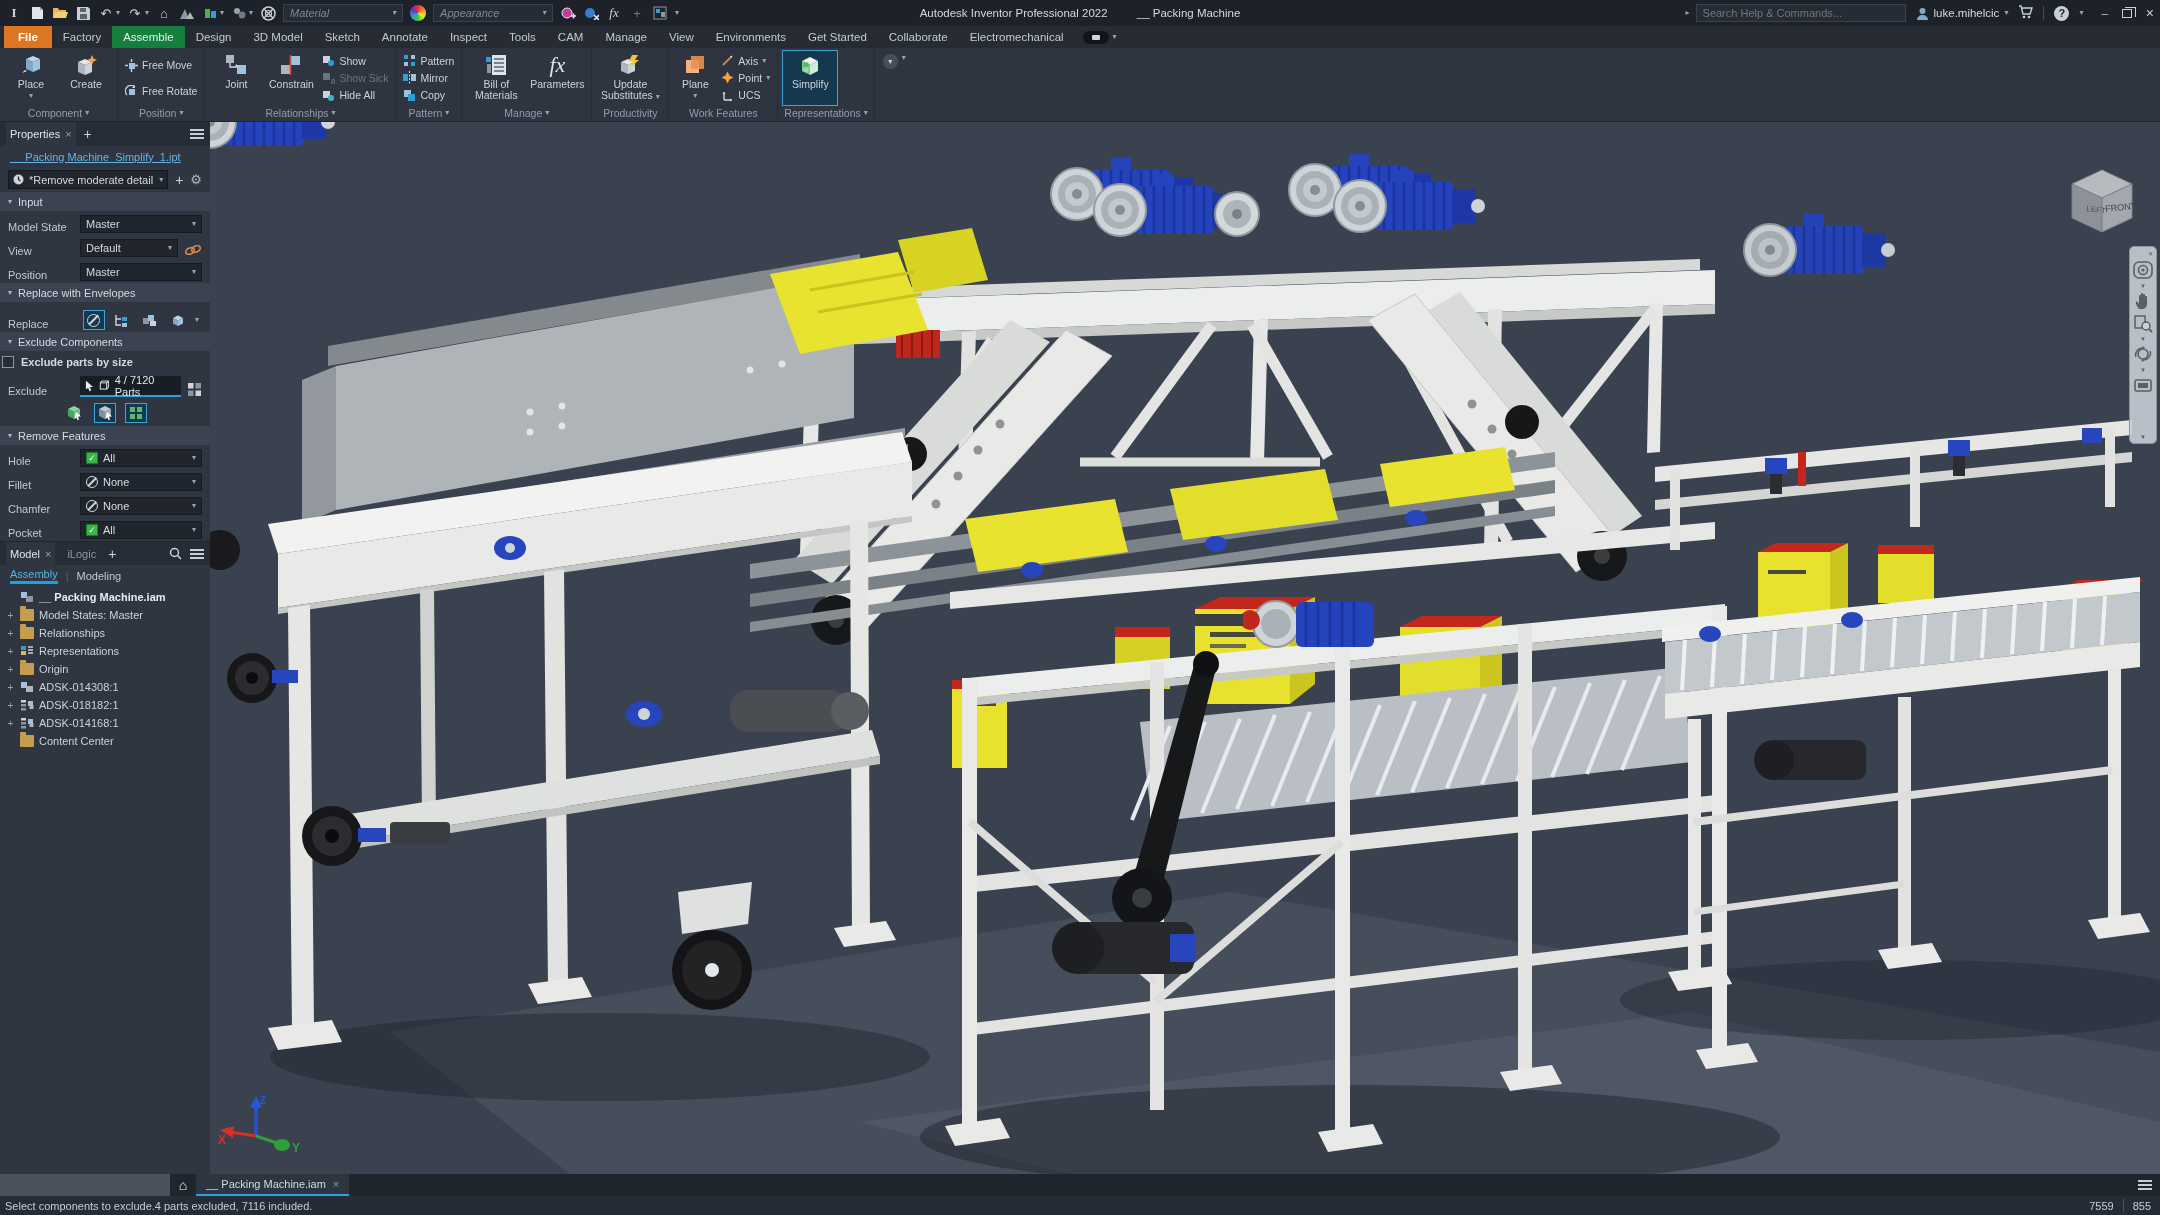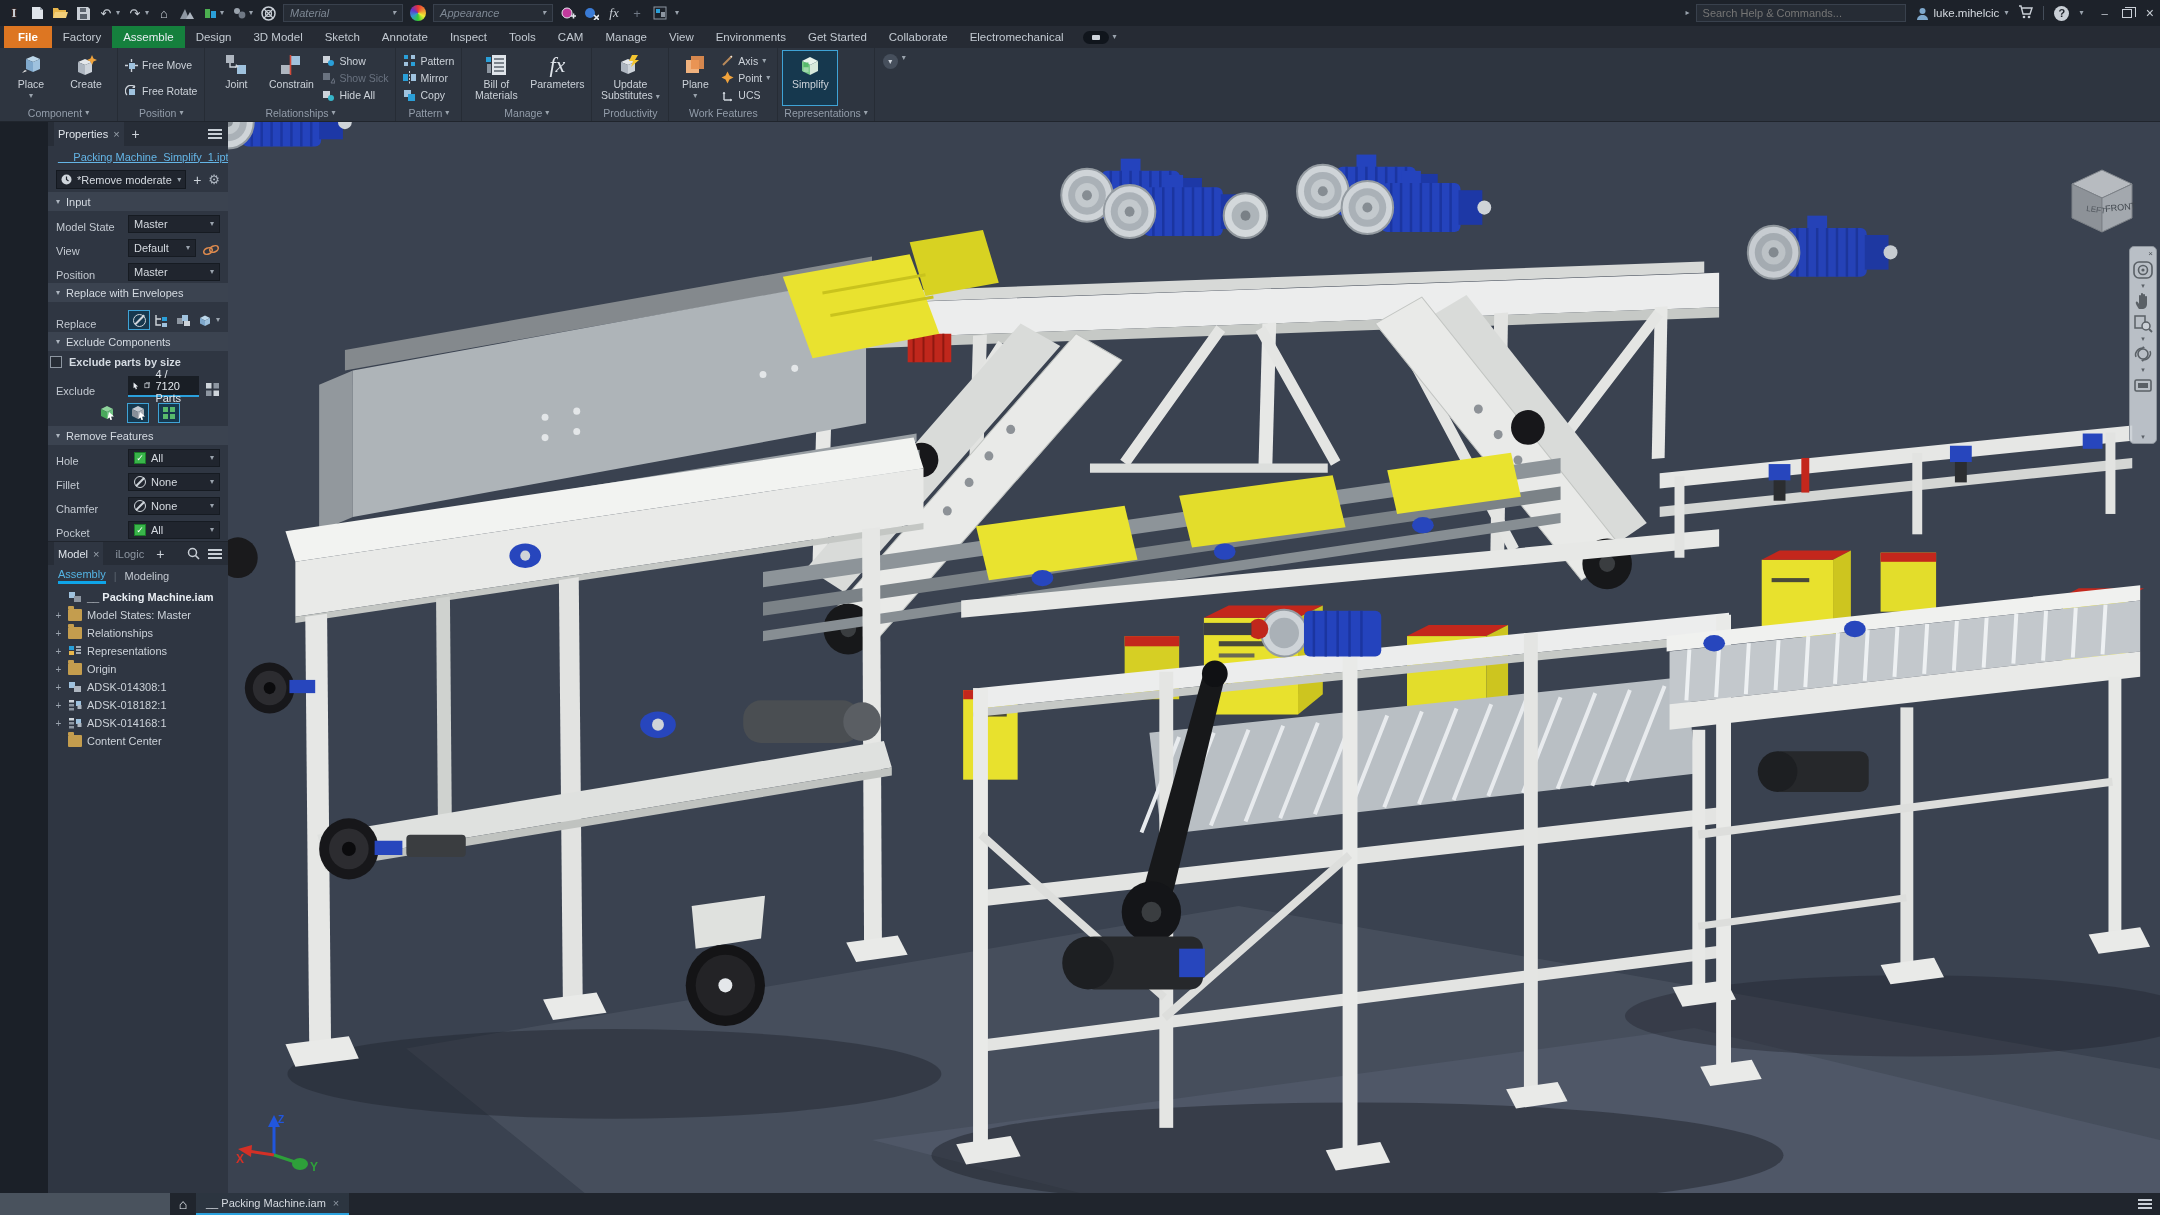--- a/index.html
+++ b/index.html
@@ -54,21 +54,21 @@
   .btn-sm.disabled { color: #6a7380; }
   .mini-ico { width: 13px; height: 13px; flex: none; }
   .ribbon-collapse { display: flex; align-items: flex-start; padding: 6px 8px; gap: 4px; }
   .collapse-circle { width: 15px; height: 15px; border-radius: 50%; background: #464f5c; color: #cdd3da;
     font-size: 8px; display: flex; align-items: center; justify-content: center; }
 
   
   .main { flex: 1; display: flex; min-height: 0; }
 
   
-  .left-panel { width: 180px; background: #2f3642; display: flex; flex-direction: column; font-size: 11px; flex: none; margin-left: 48px; }
+  .left-panel { width: 210px; background: #2f3642; display: flex; flex-direction: column; font-size: 11px; flex: none; }
   .panel-tabs { height: 24px; background: #272d37; display: flex; align-items: center; padding: 0 6px; gap: 8px; flex: none; }
   .panel-tab { display: flex; align-items: center; gap: 5px; height: 100%; padding: 0 4px; color: #dfe4ea; }
   .panel-tab.active { background: #2f3642; }
   .panel-tab .x { color: #9aa3ad; font-size: 11px; }
   .panel-tab.inactive { color: #8d96a1; }
   .pt-right { margin-left: auto; display: flex; align-items: center; gap: 8px; }
   .icon-menu { width: 14px; height: 10px; border-top: 2px solid #c9cfd6; border-bottom: 2px solid #c9cfd6; position: relative; }
   .icon-menu::before { content: ""; position: absolute; left: 0; right: 0; top: 2px; height: 2px; background: #c9cfd6; }
   .doc-link-row { height: 21px; display: flex; align-items: center; padding: 0 10px; flex: none; }
   .doc-link { color: #64b5e6; text-decoration: underline; font-size: 11px; white-space: nowrap; }
@@ -228,20 +228,24 @@
       <span class="ico" style="color:#6f7884;">+</span>
       <span class="ico">
         <svg width="14" height="14" viewBox="0 0 14 14">
             <rect x="1" y="1" width="12" height="12" fill="none" stroke="#8d96a1"></rect>
             <rect x="3" y="3" width="4" height="4" fill="#2a9fd8"></rect>
             <rect x="8" y="6" width="4" height="5" fill="#8d96a1"></rect>
           </svg>
       </span>
       <span class="caret">▾</span>
     </div>
+    <div class="title-center">
+      <span>Autodesk Inventor Professional 2022</span>
+      <span class="doc">__ Packing Machine</span>
+    </div>
     <div class="tb-right">
       <div class="search-wrap">
         <span class="caret">▸</span>
         <input class="search-box" placeholder="Search Help &amp; Commands..." style="">
       </div>
       <div class="user">
         <svg width="13" height="13" viewBox="0 0 13 13">
             <circle cx="6.5" cy="4" r="3" fill="#7fa8cc"></circle>
             <path d="M1 13c0-3 2.5-5 5.5-5s5.5 2 5.5 5z" fill="#7fa8cc"></path>
           </svg>
@@ -1133,14 +1137,22 @@
     <div class="home-btn">⌂</div>
     <div class="doc-tab">
       <span>__ Packing Machine.iam</span>
       <span class="x">×</span>
     </div>
     <div class="tabrow-right">
         <span class="icon-menu"></span>
       </div>
   </div>
 
+  <div class="statusbar">
+    <span class="status-msg">Select components to exclude.4 parts excluded, 7116 included.</span>
+    <div class="status-right">
+      <span class="status-num">7559</span>
+      <span class="status-div"></span>
+      <span class="status-num">855</span>
+    </div>
+  </div>
 
 </div>
 
 </body></html>

